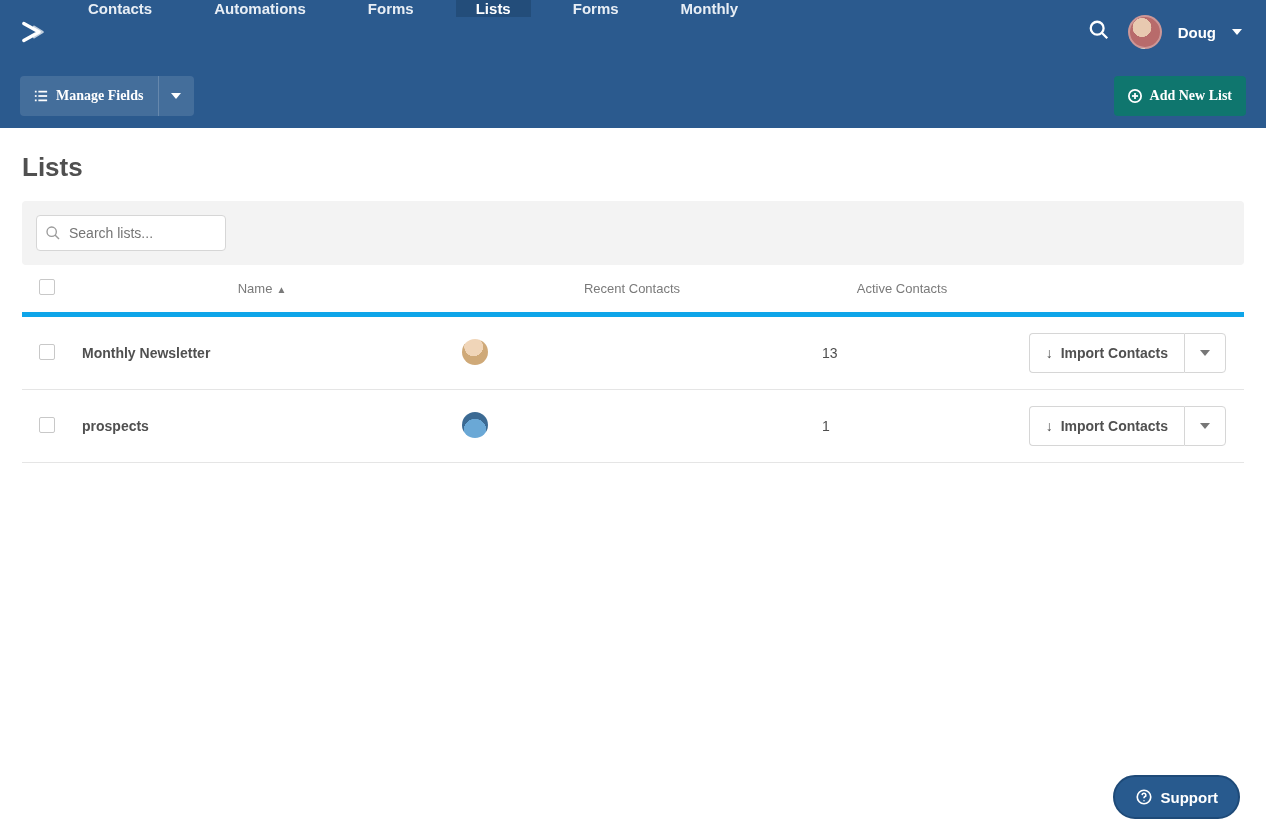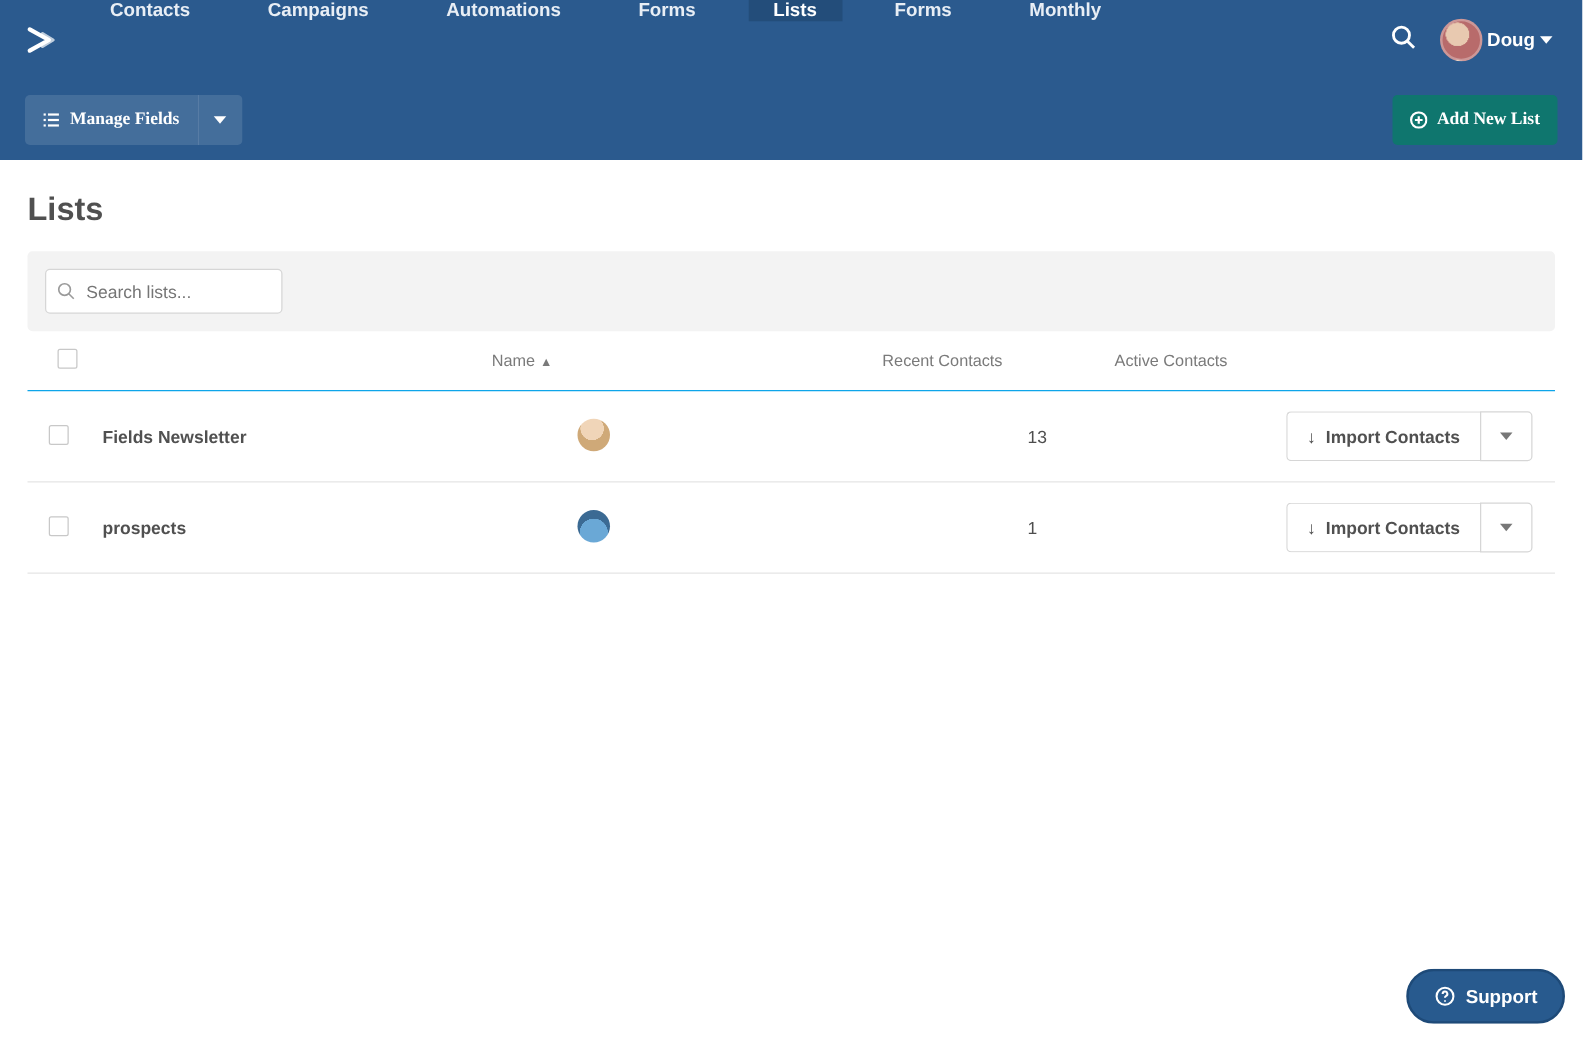--- a/index.html
+++ b/index.html
@@ -6,70 +6,69 @@
   body { font-family: -apple-system, BlinkMacSystemFont, "Segoe UI", Helvetica, Arial, sans-serif; background: #fff; color: #4e4e4e; width: 1266px; }
   .topnav { background: #2b5a8e; height: 64px; display: flex; align-items: stretch; color: #fff; }
   .logo-box { width: 68px; background: #2b5a8e; display:flex; align-items:center; justify-content:center; }
   .logo-box svg { width: 34px; height: 34px; }
   .nav-items { display:flex; align-items:flex-start;gap:22px; }
   .nav-item { display:flex; align-items:center; padding: 0 20px; font-size: 15px; font-weight: 600; color: #e8eef5; cursor:pointer; }
   .nav-item.active { background: #234d7a; color: #fff; }
   .nav-spacer { flex:1; }
   .nav-right { display:flex; align-items:center; gap: 18px; padding-right: 24px; }
   .search-icon svg { width: 22px; height: 22px; stroke: #fff; }
-  .user-area { display:flex; align-items:center; gap:4px; cursor:pointer; }
+  .user-area { display:flex; align-items:center; gap:16px; cursor:pointer; }
   .avatar { width: 34px; height: 34px; border-radius: 50%; background: radial-gradient(circle at 40% 35%, #e8c9b0 0 35%, #b86b6b 36% 100%); border: 2px solid rgba(255,255,255,0.3); }
   .user-name { font-size: 15px; font-weight:600; }
   .subbar { background: #2b5a8e; height: 64px; display:flex; align-items:center; padding: 0 20px; gap: 12px; }
   .btn-group { display:flex; }
   .btn { display:flex; align-items:center; gap:8px; height: 40px; padding: 0 14px; font-size: 14px; font-weight:700; cursor:pointer; border:none;font-family:Liberation Serif, serif; }
   .btn-manage { background: rgba(255,255,255,0.12); color:#fff; border-radius: 4px 0 0 4px; }
   .btn-caret { background: rgba(255,255,255,0.12); color:#fff; border-left:1px solid rgba(255,255,255,0.18); border-radius: 0 4px 4px 0; width:36px; justify-content:center; padding:0; }
   .btn-add { background: #0f766e; color:#fff; border-radius:4px; }
   .subbar-spacer { flex:1; }
   .page { padding: 24px 22px; }
   .page-title { font-size: 26px; font-weight:600; color:#505050; margin-bottom: 18px; }
   .searchbar-wrap { background:#f3f3f3; border-radius:4px; padding: 14px; display:flex; margin-bottom: 0; }
   .search-input { width: 190px; height: 36px; border:1px solid #d6d6d6; border-radius:4px; padding: 0 10px 0 32px; font-size:14px; color:#666; background:#fff; }
   .search-wrap { position:relative; }
   .search-wrap svg { position:absolute; left:9px; top:10px; width:16px; height:16px; stroke:#9a9a9a; }
   table.lists { width:100%; border-collapse: collapse; }
-  table.lists th { text-align:right; font-size:13px; font-weight:400; color:#7a7a7a; padding: 14px 10px; border-bottom:1px solid #0ea5e9; }
+  table.lists th { text-align:center; font-size:13px; font-weight:400; color:#7a7a7a; padding: 14px 10px; border-bottom:5px solid #0ea5e9; }
   table.lists td { padding: 16px 10px; border-bottom:1px solid #e5e5e5; font-size:14px; }
   .col-check { width:50px; text-align:center; }
   .col-name { width:380px; }
   .col-recent { width:360px; }
   .col-active { width:180px; text-align:left; }
   .col-actions { text-align:right; padding-right: 18px !important; }
   .checkbox { width:16px; height:16px; border:1px solid #c8c8c8; border-radius:2px; display:inline-block; background:#fff; cursor:pointer; }
   .list-name { font-weight:600; color:#505050; }
   .contact-avatar { width:26px; height:26px; border-radius:50%; display:inline-block; }
   .av1 { background: radial-gradient(circle at 45% 30%, #f0d5b8 0 40%, #cfa978 41% 100%); }
   .av2 { background: radial-gradient(circle at 50% 70%, #6aa8d6 0 50%, #3b6a93 51% 100%); }
   .row-btns { display:inline-flex; }
   .btn-import { background:#fff; border:1px solid #d6d6d6; border-right:none; height:40px; padding:0 16px; border-radius:4px 0 0 4px; display:flex; align-items:center; gap:8px; font-size:14px; font-weight:600; color:#505050; cursor:pointer; }
   .btn-import-caret { background:#fff; border:1px solid #d6d6d6; height:40px; width:42px; border-radius:0 4px 4px 0; display:flex; align-items:center; justify-content:center; cursor:pointer; }
   th .sort-caret { font-size:10px; margin-left:4px; color:#7a7a7a; }
-  .support-pill { position:fixed; right:14px; bottom:20px; background:#285a8e; color:#fff; border-radius:22px; height:44px; padding:0 20px; display:flex; align-items:center; gap:8px; font-weight:700; font-size:15px; cursor:pointer; border:2px solid #1e4a78; }
+  .support-pill { position:fixed; right:26px; bottom:20px; background:#285a8e; color:#fff; border-radius:22px; height:44px; padding:0 20px; display:flex; align-items:center; gap:8px; font-weight:700; font-size:15px; cursor:pointer; border:2px solid #1e4a78; }
   .caret-down { width:0; height:0; border-left:5px solid transparent; border-right:5px solid transparent; border-top:6px solid currentColor; display:inline-block; }
   .arrow-down-icon { font-weight:700; }
 </style>
 </head>
 <body>
 
 <div class="topnav">
   <div class="logo-box">
     <svg viewBox="0 0 40 40" fill="none">
         <path d="M8 10 L26 20 L8 30" stroke="#fff" stroke-width="4" stroke-linecap="round" stroke-linejoin="round"></path>
         <path d="M20 14 L30 20 L20 26" stroke="#fff" stroke-width="3" stroke-linecap="round" stroke-linejoin="round" opacity="0.7"></path>
       </svg>
   </div>
   <div class="nav-items">
     <div class="nav-item">Contacts</div>
-    <div class="nav-item">Campaigns</div>
     <div class="nav-item">Automations</div>
     <div class="nav-item">Forms</div>
     <div class="nav-item active">Lists</div>
     <div class="nav-item">Forms</div>
     <div class="nav-item">Monthly</div>
   </div>
   <div class="nav-spacer"></div>
   <div class="nav-right">
     <span class="search-icon">
       <svg viewBox="0 0 24 24" fill="none" stroke-width="2.5">
@@ -136,21 +135,21 @@
           <span>Name</span><span class="sort-caret">▲</span>
         </th>
         <th class="col-recent">Recent Contacts</th>
         <th class="col-active">Active Contacts</th>
         <th class="col-actions"></th>
       </tr>
     </thead>
     <tbody>
       <tr>
         <td class="col-check"><span class="checkbox"></span></td>
-        <td class="col-name"><span class="list-name">Fields Newsletter</span></td>
+        <td class="col-name"><span class="list-name">Monthly Newsletter</span></td>
         <td class="col-recent"><span class="contact-avatar av1"></span></td>
         <td class="col-active">13</td>
         <td class="col-actions">
           <div class="row-btns">
             <button class="btn-import">
               <span class="arrow-down-icon">↓</span>
               <span>Import Contacts</span>
             </button>
             <button class="btn-import-caret">
               <span class="caret-down" style="border-top-color:#777"></span>

